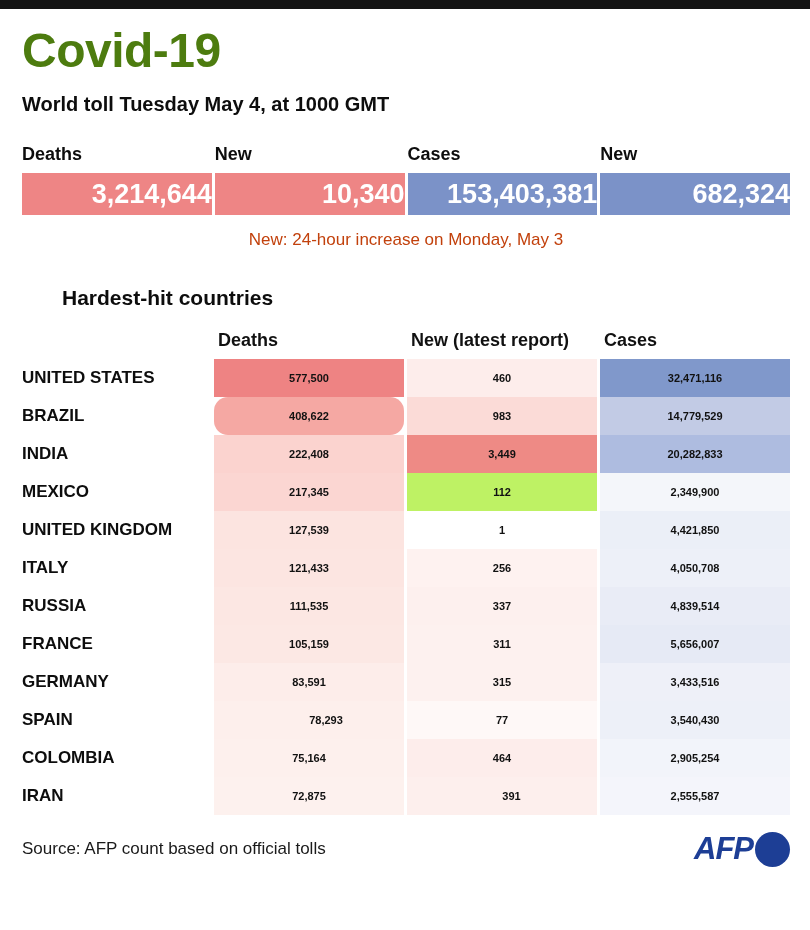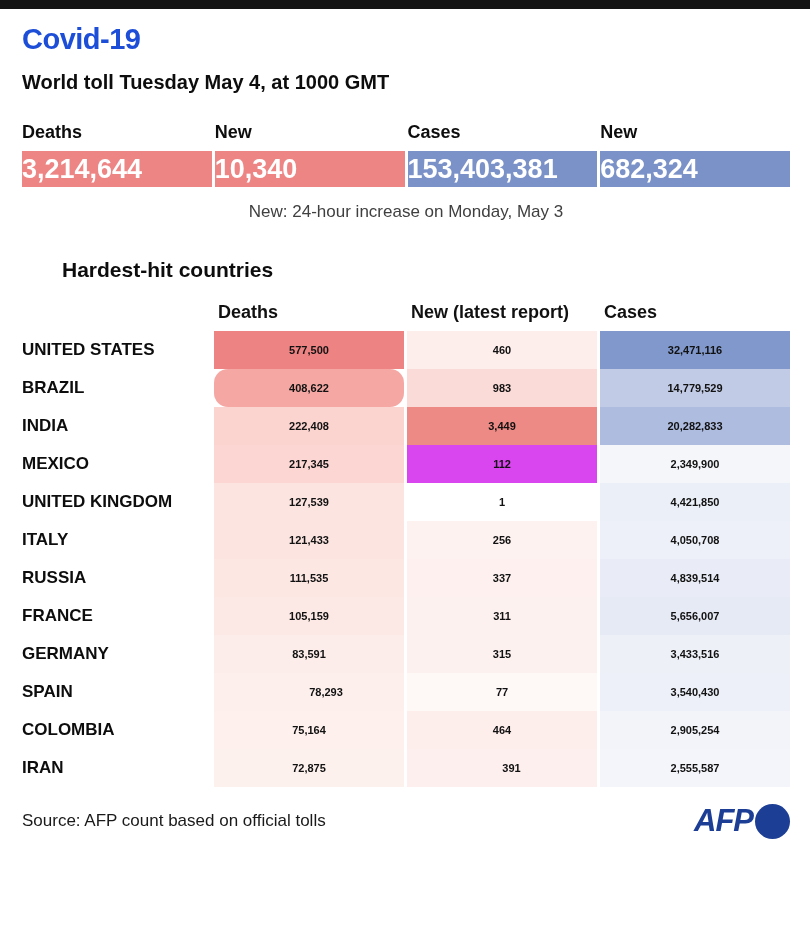--- a/index.html
+++ b/index.html
@@ -9,38 +9,38 @@
     font-family: "Liberation Sans", "DejaVu Sans", sans-serif;
     color: #111111;
     overflow: hidden;
   }
   .page { width: 810px; height: 930px; position: relative; background: #fff; }
   .topbar { height: 9px; background: #141414; width: 100%; }
   .content { padding: 0 20px 0 22px; }
 
   .title {
     margin-top: 14px;
-    font-size: 29px; font-weight: 900; letter-spacing: -0.5px; color: #1d4ed8;
+    font-size: 48px; font-weight: 900; letter-spacing: -0.5px; color: #4d7c0f;
   }
   .subtitle {
     margin-top: 15px;
     font-size: 20px; font-weight: 700; color: #0d0d0d;
   }
 
   .stats { margin-top: 28px; }
   .stat-labels, .stat-boxes {
     display: grid; grid-template-columns: repeat(4, 1fr); gap: 3px;
   }
   .stat-label { font-size: 18px; font-weight: 700; color: #0d0d0d; padding-bottom: 8px; }
   .stat-box {
-    height: 36px; display: flex; align-items: center; justify-content: flex-start;
+    height: 42px; display: flex; align-items: center; justify-content: flex-end;
   }
   .stat-value { color: #ffffff; font-size: 27px; font-weight: 700; }
 
-  .note { margin-top: 15px; text-align: center; font-size: 17px; color: #404040; }
+  .note { margin-top: 15px; text-align: center; font-size: 17px; color: #c2410c; }
 
   .section-title { margin-top: 36px; font-size: 21px; font-weight: 700; color: #0d0d0d; margin-left: 40px; }
 
   .table { margin-top: 20px; }
   .trow {
     display: grid;
     grid-template-columns: 189px 190px 190px 190px;
     column-gap: 3px;
   }
   .thead .hcell { font-size: 18px; font-weight: 700; padding: 0 0 8px 4px; }
@@ -132,21 +132,21 @@
   <div class="trow">
     <div class="country">INDIA</div>
     <div class="cell cell-deaths" style="background: rgb(251, 211, 207);">222,408</div>
     <div class="cell cell-new" style="background: rgb(238, 138, 133);">3,449</div>
     <div class="cell cell-cases" style="background: rgb(174, 188, 224);">20,282,833</div>
   </div>
 
   <div class="trow">
     <div class="country">MEXICO</div>
     <div class="cell cell-deaths" style="background: rgb(251, 214, 210);">217,345</div>
-    <div class="cell cell-new" style="background: #d946ef;">112</div>
+    <div class="cell cell-new" style="background: #bef264;">112</div>
     <div class="cell cell-cases" style="background: rgb(244, 246, 250);">2,349,900</div>
   </div>
 
   <div class="trow">
     <div class="country">UNITED KINGDOM</div>
     <div class="cell cell-deaths" style="background: rgb(252, 228, 224);">127,539</div>
     <div class="cell cell-new" style="background: rgb(255, 255, 255);">1</div>
     <div class="cell cell-cases" style="background: rgb(235, 239, 247);">4,421,850</div>
   </div>
 

